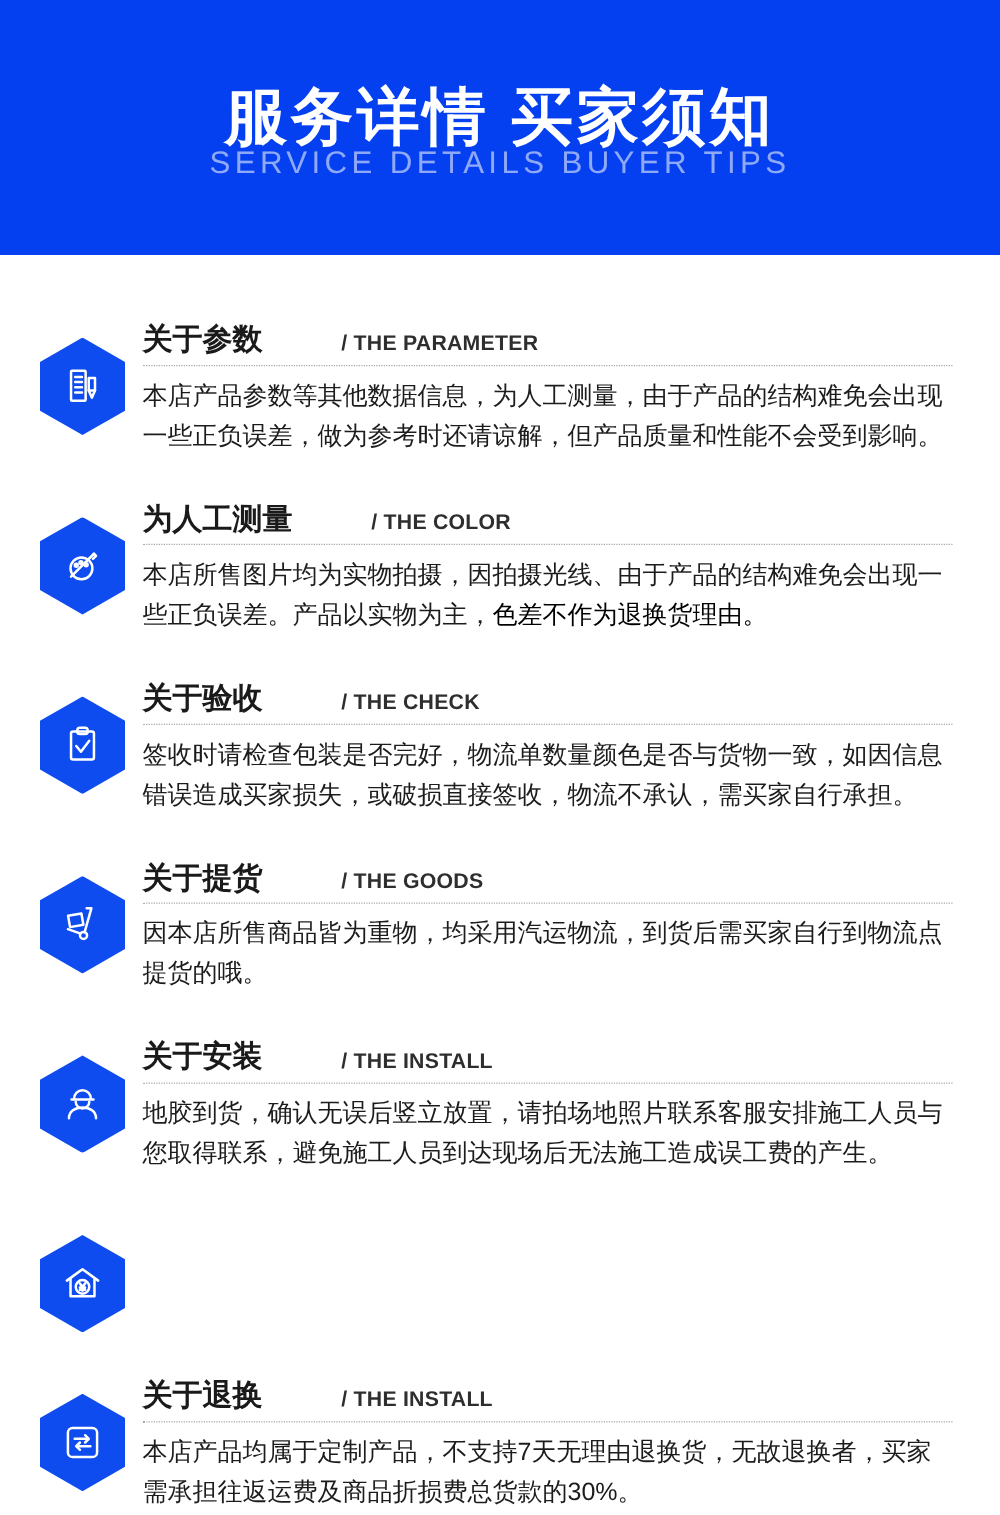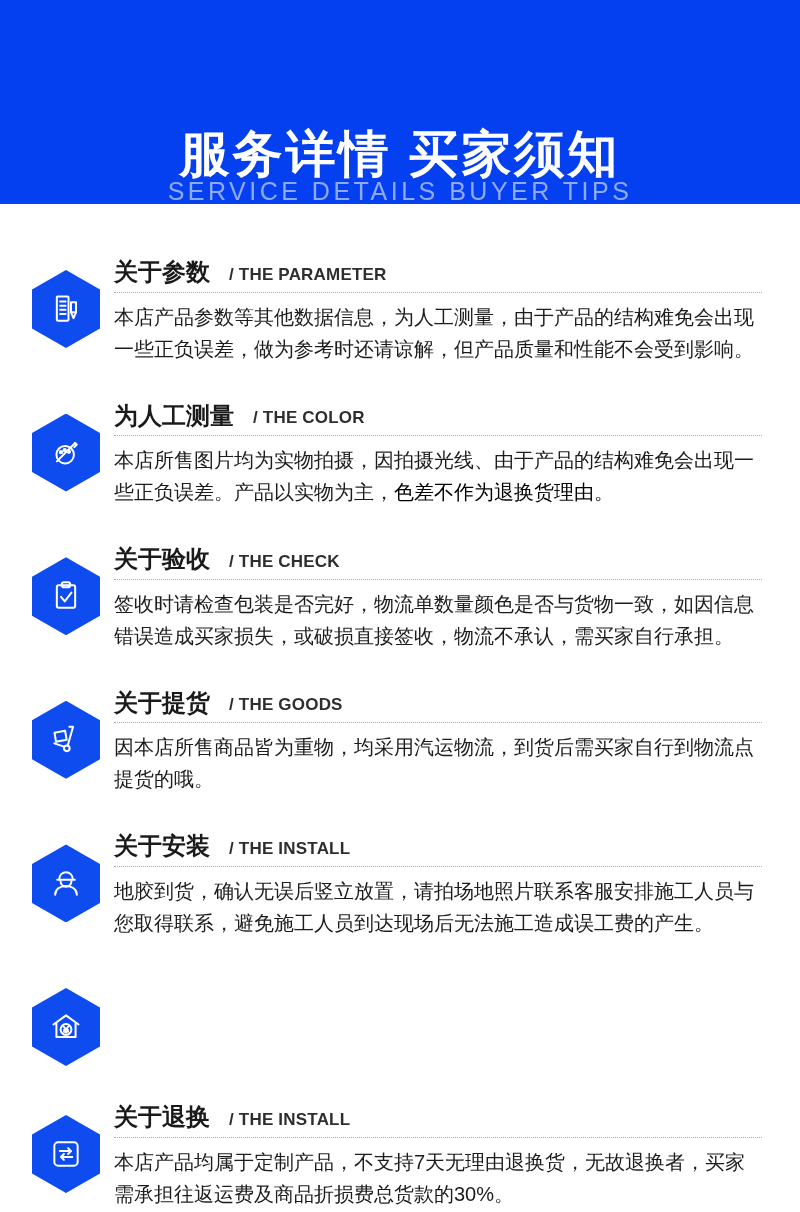--- a/index.html
+++ b/index.html
@@ -15,21 +15,21 @@
     background: #ffffff;
     overflow: hidden;
   }
   
   .banner {
     height: 204px;
     background: #0540f0;
     display: flex;
     flex-direction: column;
     align-items: center;
-    justify-content: flex-end;
+    justify-content: center;
     padding-top: 6px;
     box-sizing: border-box;
   }
   .banner-title {
     color: #ffffff;
     font-size: 50px;
     font-weight: bold;
     letter-spacing: 3px;
     line-height: 1;
   }
@@ -70,20 +70,21 @@
     stroke-width: 2.4;
     stroke-linecap: round;
     stroke-linejoin: round;
   }
   .content-col { flex: 1 1 auto; min-width: 0; }
   .heading {
     display: flex;
     align-items: flex-end;
     line-height: 1;
     margin-top: 8px;
+    gap: 44px;
   }
   .heading-cn {
     font-size: 24px;
     font-weight: bold;
     color: #1a1a1a;
     line-height: 1.15;
   }
   .heading-en {
     font-size: 17px;
     font-weight: bold;

